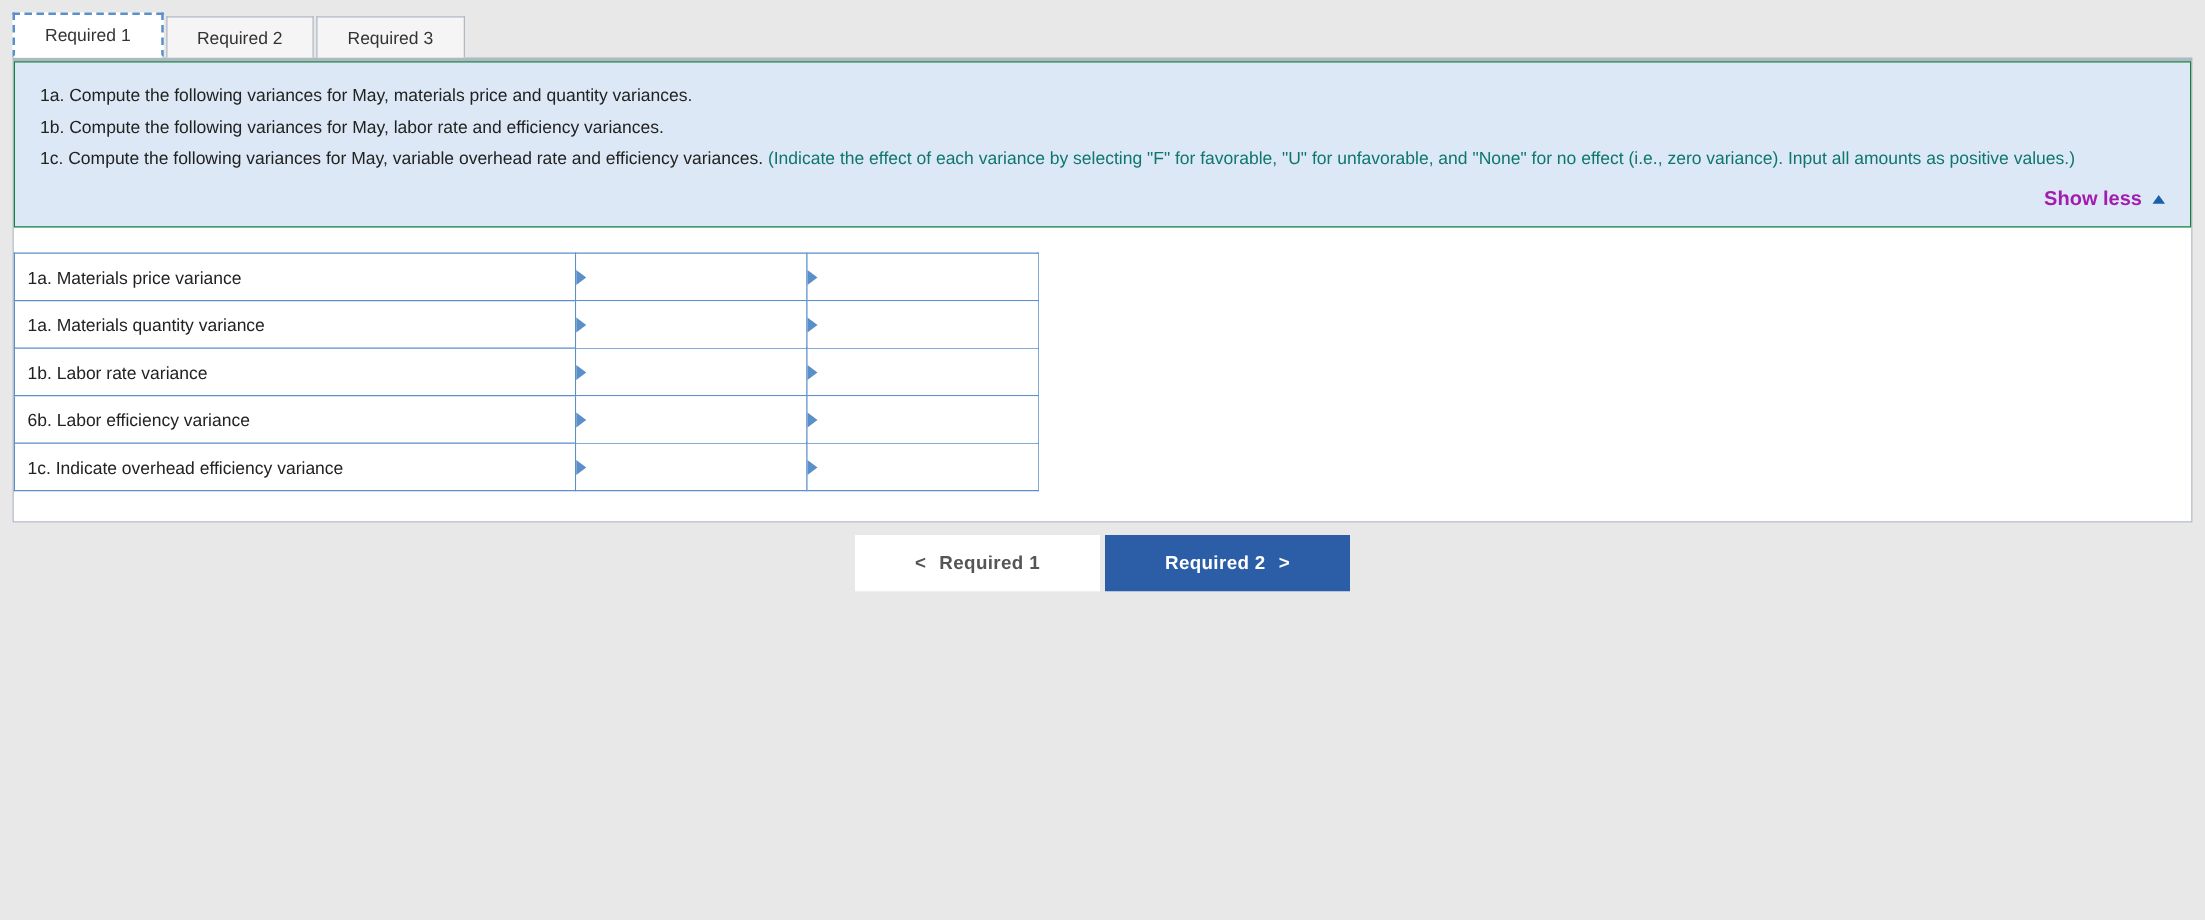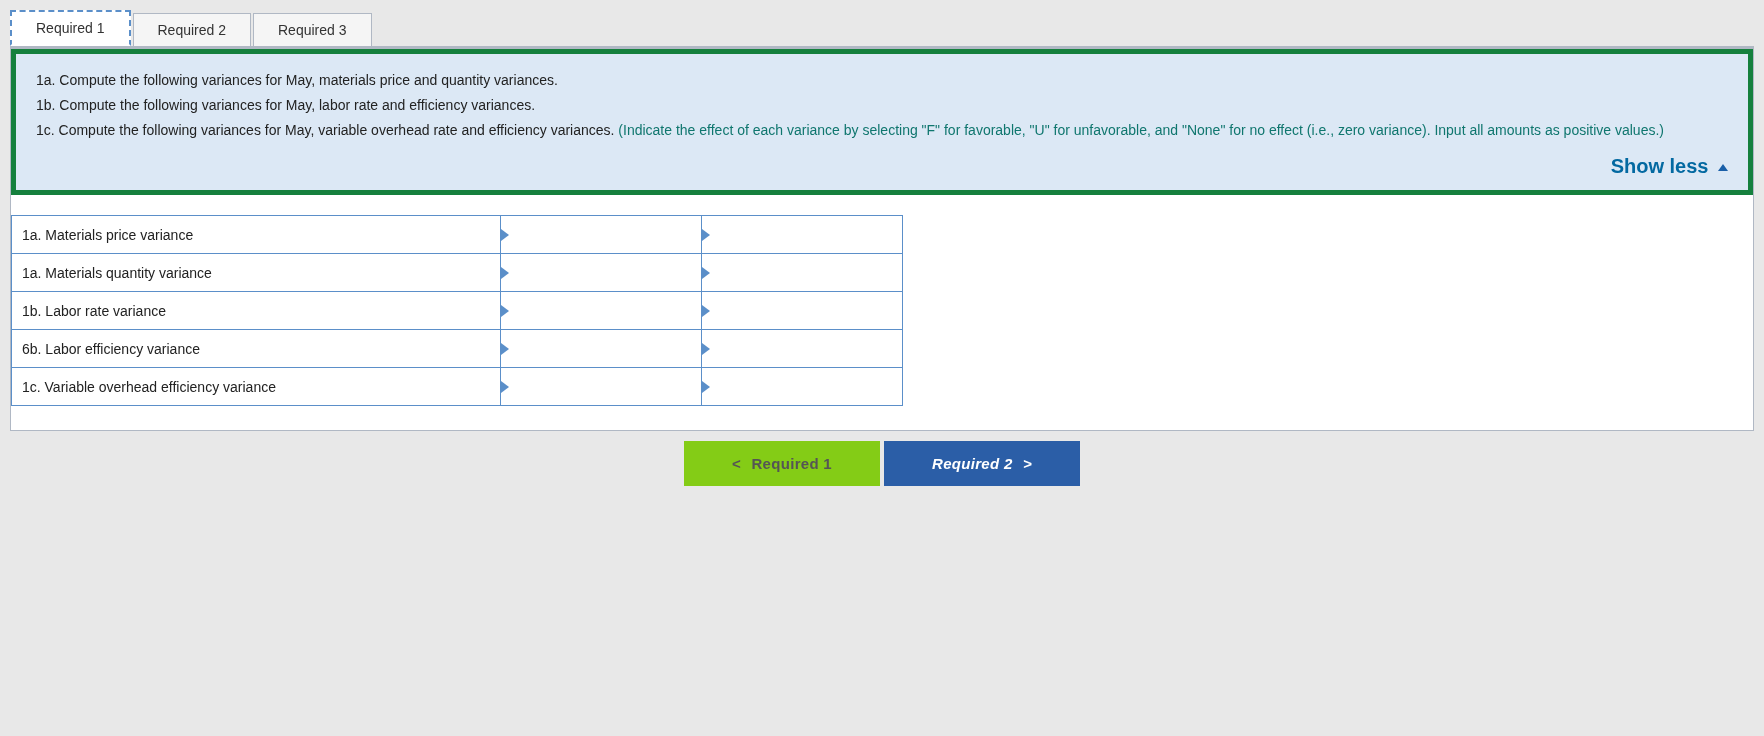--- a/index.html
+++ b/index.html
@@ -42,21 +42,21 @@
       background: #fff;
       border: 2px dashed #5b8fc9;
       border-bottom: 2px solid #fff;
       color: #333;
       font-weight: normal;
     }
 
     
     .instructions-box {
       background: #dce8f5;
-      border: 5px solid #15803d;
+      border: 1px solid #15803d;
       padding: 16px 20px 12px 20px;
       margin-bottom: 16px;
     }
 
     .instructions-box p {
       color: #222;
       margin-bottom: 4px;
       font-size: 14px;
       line-height: 1.5;
     }
@@ -64,41 +64,41 @@
     .instructions-box .red-text {
       color: #0f766e;
     }
 
     .show-less {
       text-align: right;
       padding-top: 10px;
     }
 
     .show-less-link {
-      color: #0369a1;
+      color: #a21caf;
       font-weight: bold;
-      font-size: 20px;
+      font-size: 16px;
       cursor: pointer;
       text-decoration: none;
     }
 
     .show-less-arrow {
       display: inline-block;
       width: 0;
       height: 0;
       border-left: 5px solid transparent;
       border-right: 5px solid transparent;
       border-bottom: 7px solid #1a5fa8;
       margin-left: 4px;
       vertical-align: middle;
     }
 
     
     .variance-table {
-      width: 892px;
+      width: 820px;
       border-collapse: collapse;
       margin-bottom: 24px;
       background: #fff;
     }
 
     .variance-table td {
       border: 1px solid #5b8fc9;
       padding: 8px 10px;
       font-size: 14px;
       color: #222;
@@ -141,41 +141,40 @@
 
     
     .nav-buttons {
       display: flex;
       justify-content: center;
       gap: 0;
       margin-top: 10px;
     }
 
     .btn-prev {
-      background: #84cc16;
+      background: #ffffff;
       color: #555;
       border: none;
       padding: 14px 48px;
       font-size: 15px;
       font-weight: bold;
       cursor: pointer;
       letter-spacing: 0.3px;
     }
 
     .btn-next {
       background: #2b5ea7;
       color: #fff;
       border: none;
       padding: 14px 48px;
       font-size: 15px;
       font-weight: bold;
       cursor: pointer;
       letter-spacing: 0.3px;
       margin-left: 4px;
-      font-style: italic;
     }
 
     .btn-prev .arrow {
       margin-right: 6px;
     }
 
     .btn-next .arrow {
       margin-left: 6px;
     }
 
@@ -240,21 +239,21 @@
               <td class="label-cell">1b. Labor rate variance</td>
               <td class="input-cell"><input type="text" style=""></td>
               <td class="input-cell"><input type="text" style=""></td>
             </tr>
             <tr>
               <td class="label-cell">6b. Labor efficiency variance</td>
               <td class="input-cell"><input type="text" style=""></td>
               <td class="input-cell"><input type="text" style=""></td>
             </tr>
             <tr>
-              <td class="label-cell">1c. Variable overhead efficiency variance</td>
+              <td class="label-cell">1c. Indicate overhead efficiency variance</td>
               <td class="input-cell"><input type="text" style=""></td>
               <td class="input-cell"><input type="text" style=""></td>
             </tr>
           </tbody>
       </table>
     </div>
   </div>
 
   <div class="nav-buttons">
     <button class="btn-prev">

